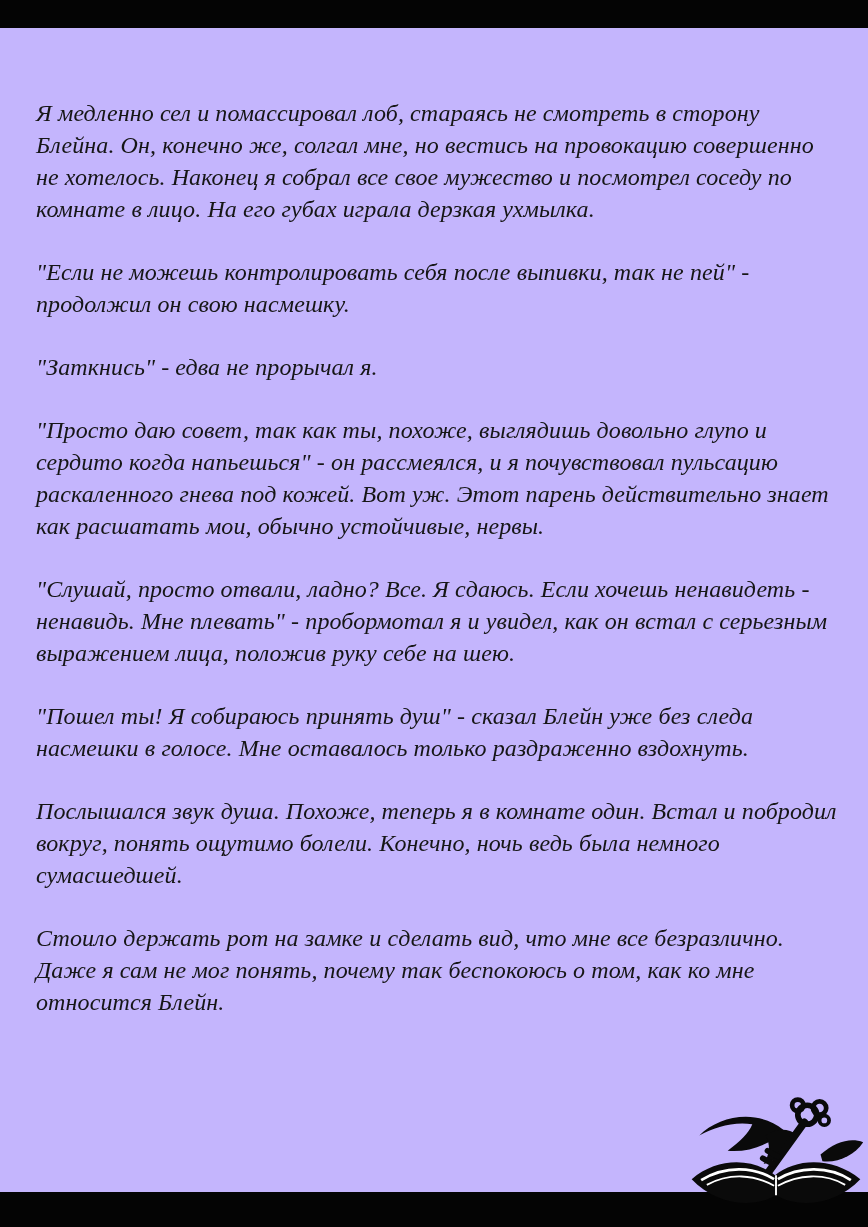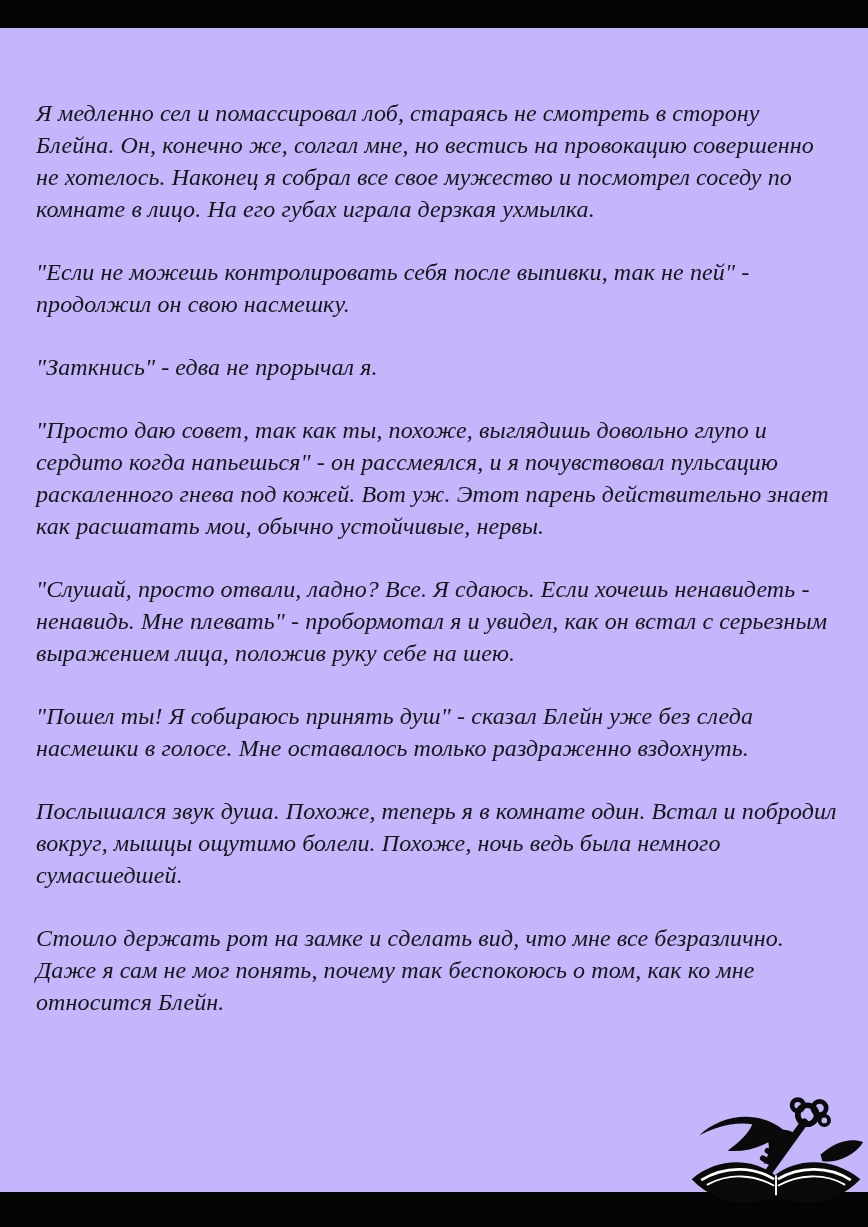--- a/index.html
+++ b/index.html
@@ -57,21 +57,21 @@
 
   <div class="bar-top"></div>
 
   <div class="content">
     <p>Я медленно сел и помассировал лоб, стараясь не смотреть в сторону Блейна. Он, конечно же, солгал мне, но вестись на провокацию совершенно не хотелось. Наконец я собрал все свое мужество и посмотрел соседу по комнате в лицо. На его губах играла дерзкая ухмылка.</p>
     <p>"Если не можешь контролировать себя после выпивки, так не пей" - продолжил он свою насмешку.</p>
     <p>"Заткнись" - едва не прорычал я.</p>
     <p>"Просто даю совет, так как ты, похоже, выглядишь довольно глупо и сердито когда напьешься" - он рассмеялся, и я почувствовал пульсацию раскаленного гнева под кожей. Вот уж. Этот парень действительно знает как расшатать мои, обычно устойчивые, нервы.</p>
     <p>"Слушай, просто отвали, ладно? Все. Я сдаюсь. Если хочешь ненавидеть - ненавидь. Мне плевать" - пробормотал я и увидел, как он встал с серьезным выражением лица, положив руку себе на шею.</p>
     <p>"Пошел ты! Я собираюсь принять душ" - сказал Блейн уже без следа насмешки в голосе. Мне оставалось только раздраженно вздохнуть.</p>
-    <p>Послышался звук душа. Похоже, теперь я в комнате один. Встал и побродил вокруг, мышцы ощутимо болели. Похоже, ночь ведь была немного сумасшедшей.</p>
+    <p>Послышался звук душа. Похоже, теперь я в комнате один. Встал и побродил вокруг, понять ощутимо болели. Конечно, ночь ведь была немного сумасшедшей.</p>
     <p>Стоило держать рот на замке и сделать вид, что мне все безразлично. Даже я сам не мог понять, почему так беспокоюсь о том, как ко мне относится Блейн.</p>
   </div>
 
   <svg class="logo" viewBox="0 0 190 125" xmlns="http://www.w3.org/2000/svg" aria-hidden="true">
 
     <path d="M14 42 C36 20 76 14 103 36 C89 52 66 60 44 58 C57 48 66 40 70 30 C50 27 30 33 14 42 Z" fill="#0a0a0a"></path>
 
     <path d="M84 42 C95 34 108 34 117 41 C107 59 96 68 82 72 C89 61 89 51 84 42 Z" fill="#0a0a0a"></path>
 
     <path d="M142 62 C158 48 174 44 187 49 C178 63 160 71 144 69 Z" fill="#0a0a0a"></path>

